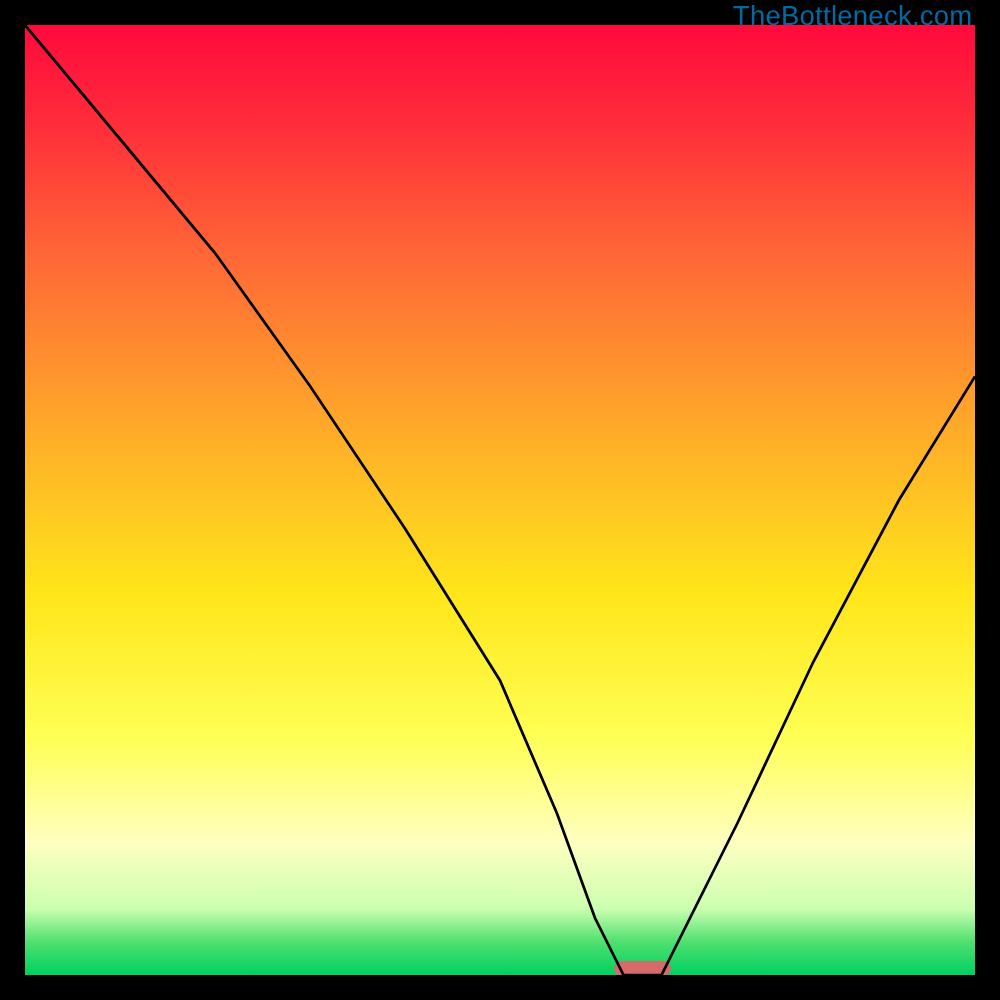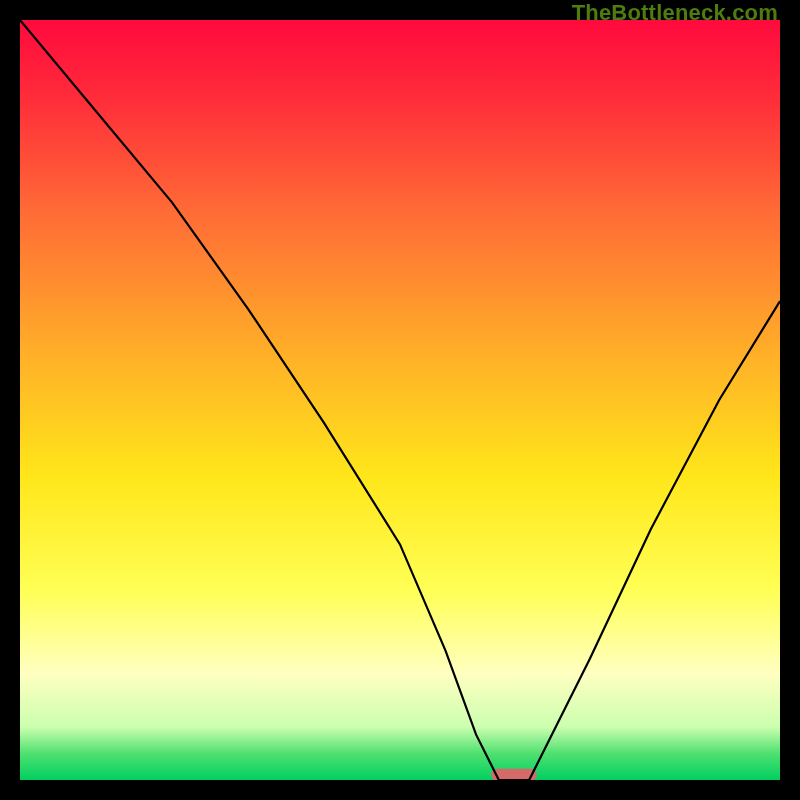--- a/index.html
+++ b/index.html
@@ -28,22 +28,22 @@
   }
   .plot svg {
     display: block;
   }
   .watermark {
     position: absolute;
     top: 0;
     right: 22px;
     font-family: Arial, Helvetica, sans-serif;
     font-size: 22px;
-    font-weight: 700;
-    color: #4d7c0f;
+    font-weight: 400;
+    color: #0369a1;
     letter-spacing: 0.2px;
   }
 </style>
 </head>
 <body>
 
 <div class="frame">
 
   <div class="watermark">TheBottleneck.com</div>
 

